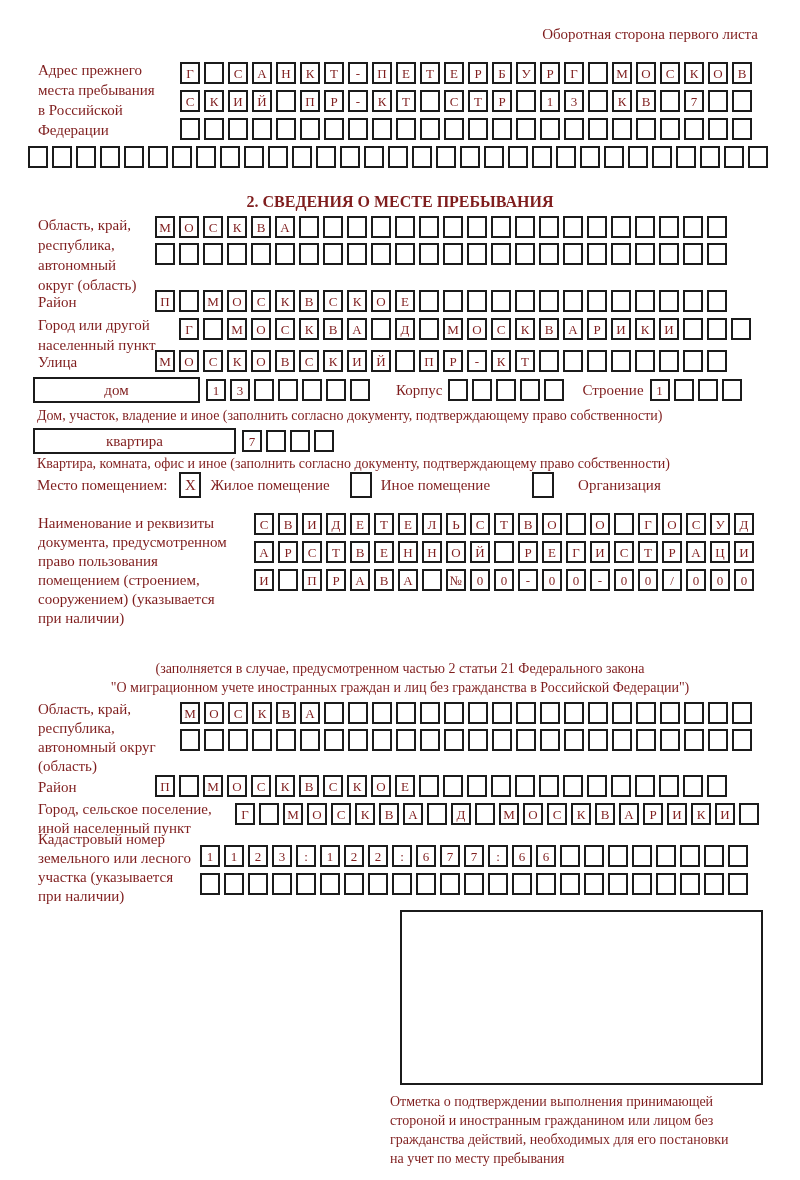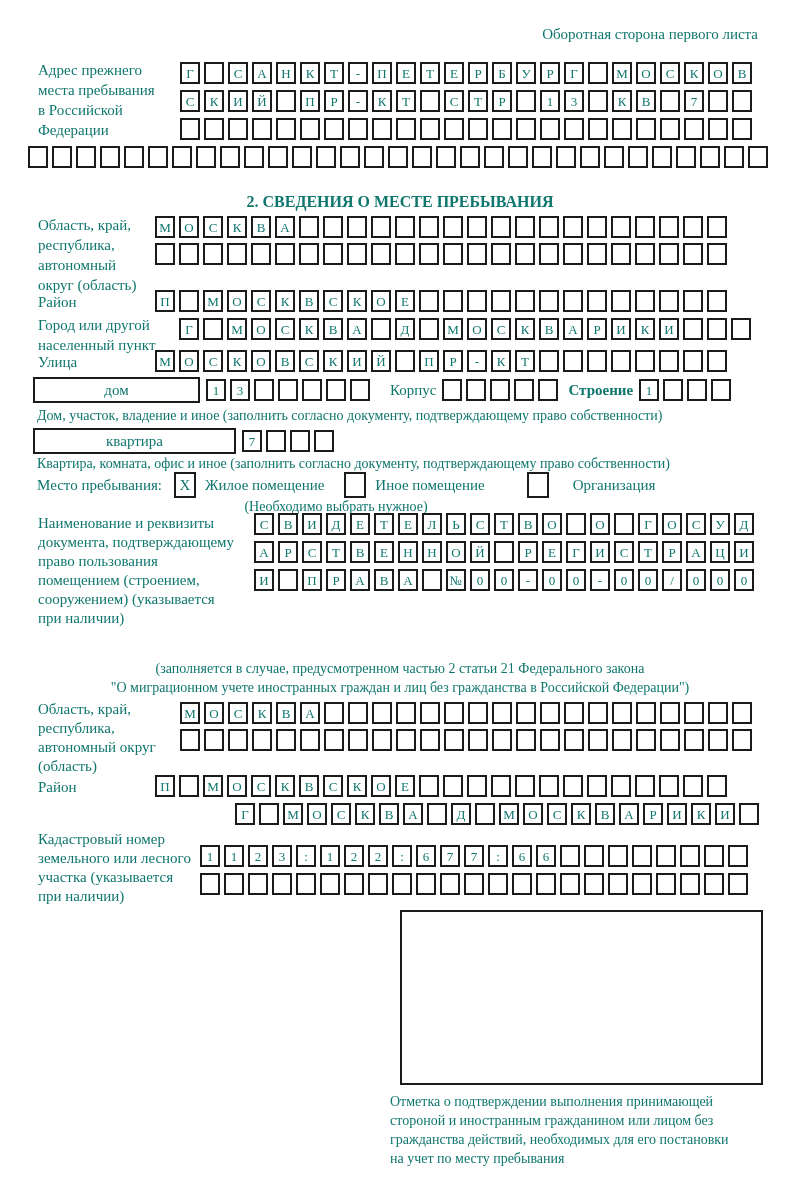--- a/index.html
+++ b/index.html
@@ -2,21 +2,21 @@
 <html lang="ru"><head>
 <meta charset="utf-8">
 <style>
   html,body { margin:0; padding:0; background:#e8e8e8; }
   .page {
     position:relative;
     width:800px; height:1180px;
     margin:0 auto;
     background:#ffffff;
     font-family:"Liberation Serif","DejaVu Serif",serif;
-    color:#0f766e;
+    color:#7f1d1d;
     overflow:hidden;
   }
   .abs { position:absolute; }
   .lbl { font-size:15px; line-height:20px; white-space:pre-line; }
   .note { font-size:14px; }
   .center { left:0; width:800px; text-align:center; }
   .bold { font-weight:bold; }
   .cellrow { display:flex; gap:4px; }
   .cell {
     width:20px; height:22px; box-sizing:border-box;
@@ -314,29 +314,29 @@
     <div class="fieldbox" style="width:167px;">дом</div>
     <div class="cellrow" style="margin-left:6px;">
         <div class="cell">1</div>
         <div class="cell">3</div>
         <div class="cell"></div>
         <div class="cell"></div>
         <div class="cell"></div>
         <div class="cell"></div>
         <div class="cell"></div>
       </div>
-    <span class="lbl" style="margin-left:20px;">Корпус</span>
+    <span class="lbl" style="margin-left:26px;">Корпус</span>
     <div class="cellrow" style="margin-left:6px;">
         <div class="cell"></div>
         <div class="cell"></div>
         <div class="cell"></div>
         <div class="cell"></div>
         <div class="cell"></div>
       </div>
-    <span class="lbl" style="margin-left:10px;font-weight:bold;">Строение</span>
+    <span class="lbl" style="margin-left:18px;">Строение</span>
     <div class="cellrow" style="margin-left:6px;">
         <div class="cell">1</div>
         <div class="cell"></div>
         <div class="cell"></div>
         <div class="cell"></div>
       </div>
   </div>
   <div class="abs note" style="left:37px; top:408px;">Дом, участок, владение и иное (заполнить согласно документу, подтверждающему право собственности)</div>
 
   <div class="abs inlinerow" style="left:33px; top:428px;">
@@ -344,32 +344,31 @@
     <div class="cellrow" style="margin-left:6px;">
         <div class="cell">7</div>
         <div class="cell"></div>
         <div class="cell"></div>
         <div class="cell"></div>
       </div>
   </div>
   <div class="abs note" style="left:37px; top:456px;">Квартира, комната, офис и иное (заполнить согласно документу, подтверждающему право собственности)</div>
 
   <div class="abs inlinerow" style="left:37px; top:472px;">
-    <span class="lbl">Место пребывания:</span>
+    <span class="lbl">Место помещением:</span>
     <div class="chkbox" style="margin-left:12px;">X</div>
     <span class="lbl" style="margin-left:9px;">Жилое помещение</span>
     <div class="chkbox" style="margin-left:20px;"></div>
     <span class="lbl" style="margin-left:9px;">Иное помещение</span>
     <div class="chkbox" style="margin-left:42px;"></div>
     <span class="lbl" style="margin-left:24px;">Организация</span>
   </div>
-  <div class="abs note" style="left:0; top:499px; width:672px; text-align:center;">(Необходимо выбрать нужное)</div>
 
   <div class="abs lbl" style="left:38px; top:514px; width:216px; line-height:19px;">Наименование и реквизиты
-документа, подтверждающему
+документа, предусмотренном
 право пользования
 помещением (строением,
 сооружением) (указывается
 при наличии)</div>
   <div class="abs cellrow" style="left:254px; top:513px;">
       <div class="cell">С</div>
       <div class="cell">В</div>
       <div class="cell">И</div>
       <div class="cell">Д</div>
       <div class="cell">Е</div>
@@ -518,20 +517,22 @@
       <div class="cell"></div>
       <div class="cell"></div>
       <div class="cell"></div>
       <div class="cell"></div>
       <div class="cell"></div>
       <div class="cell"></div>
       <div class="cell"></div>
       <div class="cell"></div>
     </div>
 
+  <div class="abs lbl" style="left:38px; top:800px; width:200px; line-height:19px;">Город, сельское поселение,
+иной населенный пункт</div>
   <div class="abs cellrow" style="left:235px; top:803px;">
       <div class="cell">Г</div>
       <div class="cell"></div>
       <div class="cell">М</div>
       <div class="cell">О</div>
       <div class="cell">С</div>
       <div class="cell">К</div>
       <div class="cell">В</div>
       <div class="cell">А</div>
       <div class="cell"></div>

